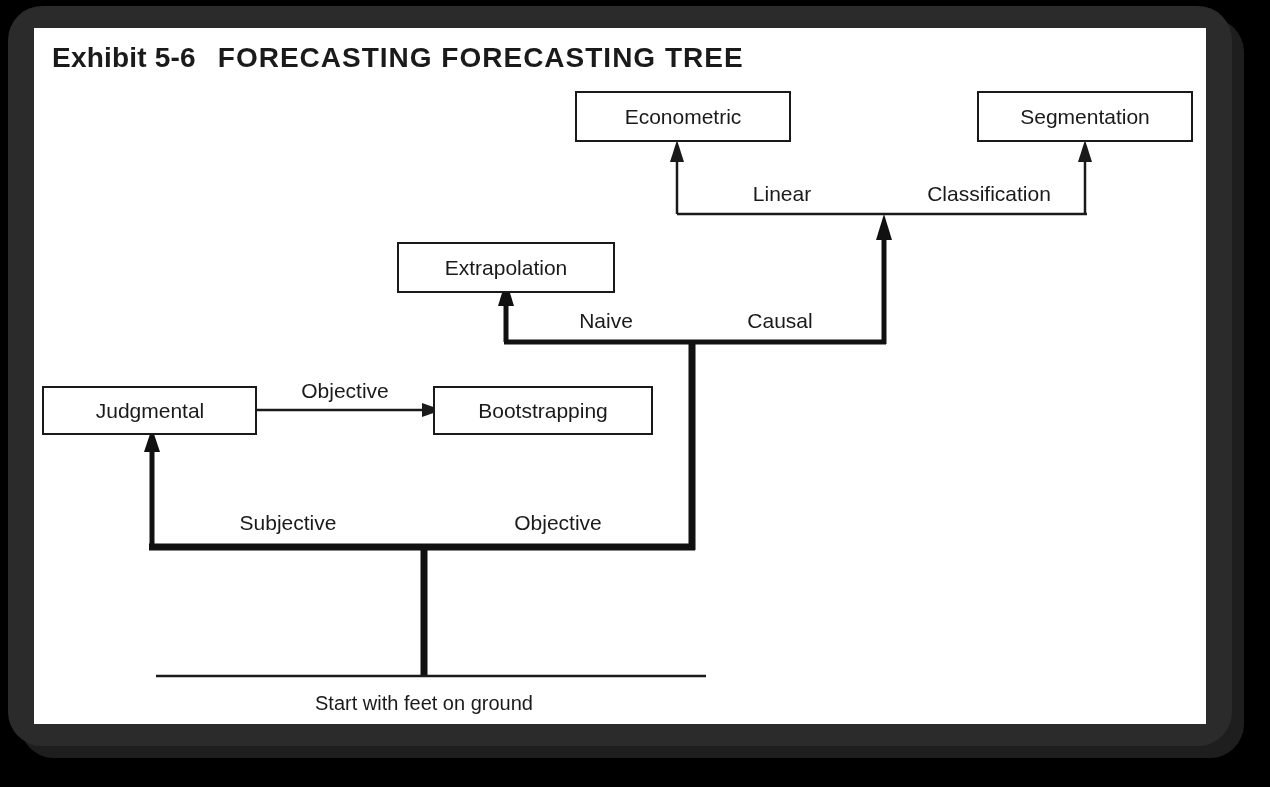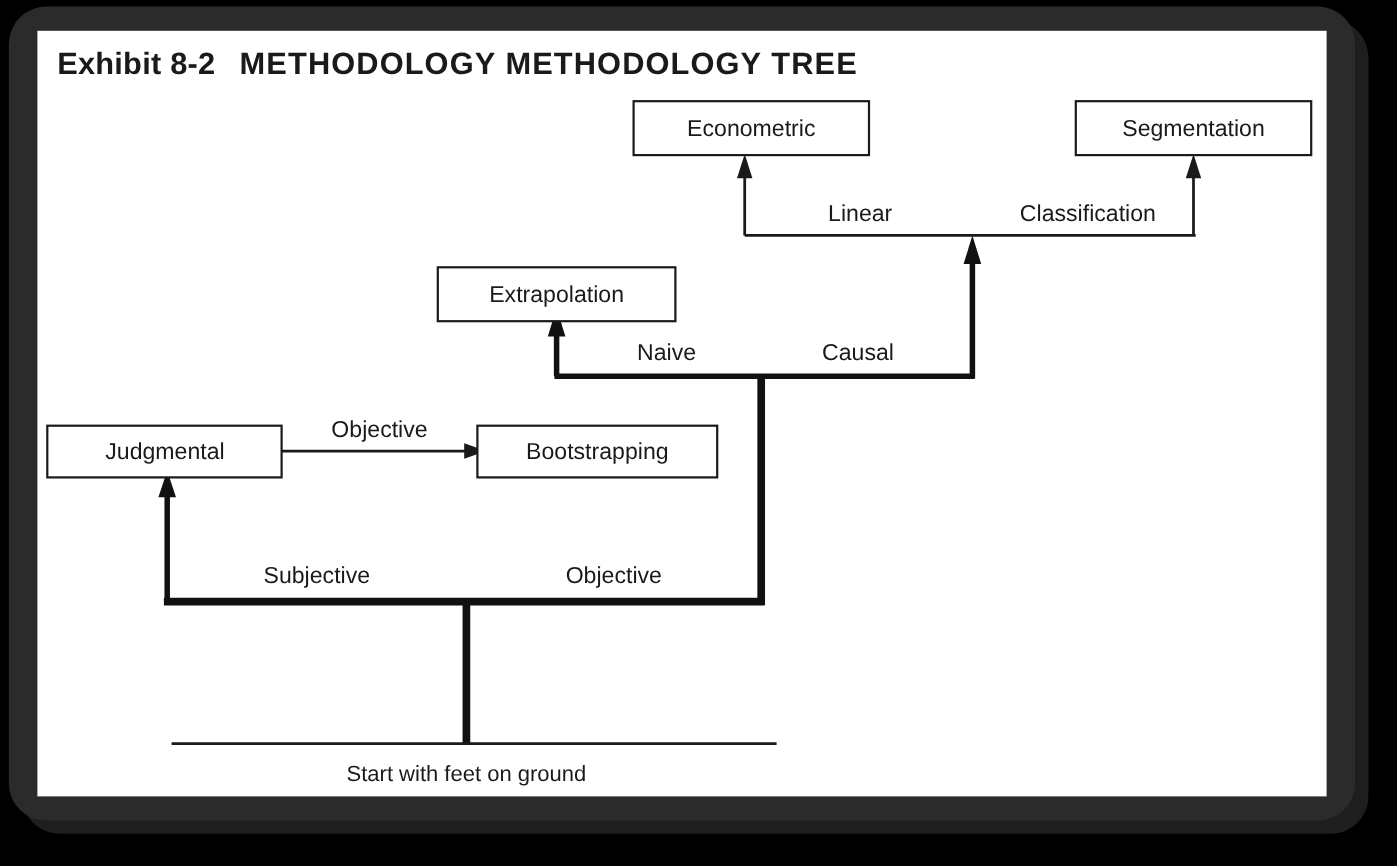--- a/index.html
+++ b/index.html
@@ -139,21 +139,21 @@
 
 <div id="screen">
 
   <div class="outer-frame-shadow"></div>
   <div class="outer-frame"></div>
 
   <div class="paper">
     <div class="paper-inner">
 
       <div class="title">
-        <span class="exhibit-label">Exhibit 8-2</span><span class="title-text">METHODOLOGY METHODOLOGY TREE</span>
+        <span class="exhibit-label">Exhibit 5-6</span><span class="title-text">FORECASTING FORECASTING TREE</span>
       </div>
 
       <svg class="tree" viewBox="0 0 1172 696" xmlns="http://www.w3.org/2000/svg">
 
         <line class="branch-thick" x1="390" y1="648" x2="390" y2="519"></line>
 
         <line class="branch-thick" x1="115" y1="519" x2="661" y2="519"></line>
 
         <line class="branch-med" x1="118" y1="519" x2="118" y2="418"></line>
         <polygon class="arrow-fill" points="118,400 110,424 126,424"></polygon>

